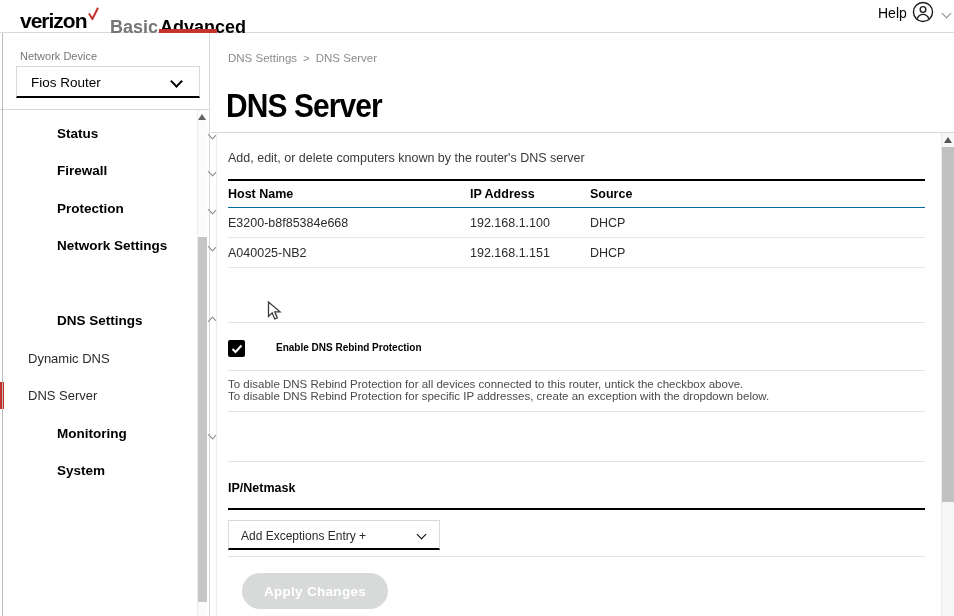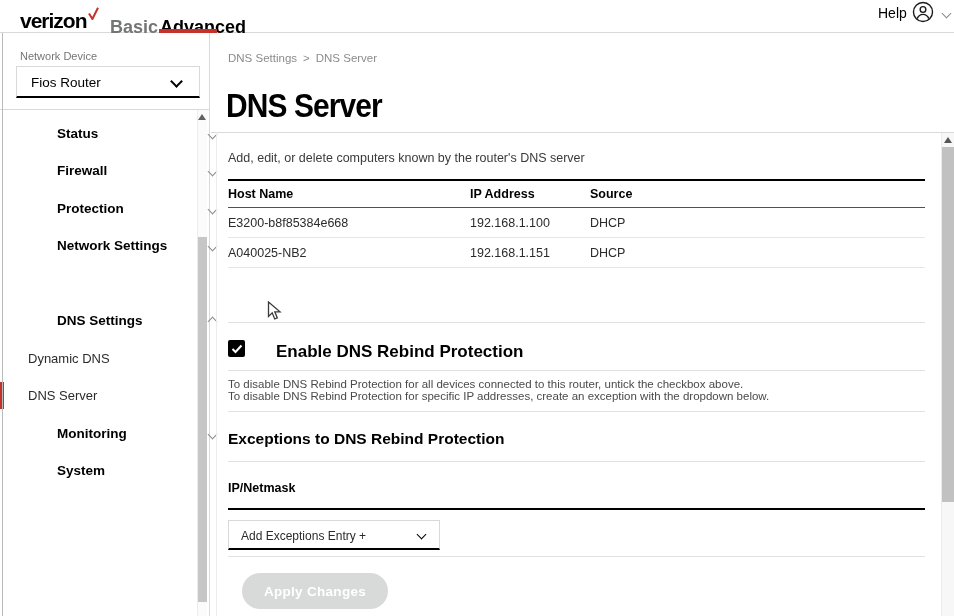--- a/index.html
+++ b/index.html
@@ -59,21 +59,21 @@
   
   .dns-table { position:absolute; left:228px; top:179px; width:697px; }
   .t-row { display:grid; grid-template-columns:242px 120px 1fr; align-items:center; }
   .t-head { height:29px; border-top:2px solid #000; border-bottom:1px solid #0369a1; font-weight:bold; font-size:12.5px; color:#000; }
   .t-body { height:30px; border-bottom:1px solid #e6e6e6; font-size:12.5px; color:#2b2b2b; }
 
   .pill-btn { position:absolute; left:228px; top:287px; height:23px; padding:0 14px; border:1.5px solid #000; border-radius:12px; background:#fff; font-size:11.5px; font-weight:bold; color:#000; display:flex; align-items:center; cursor:pointer; font-family:"Liberation Sans",sans-serif; }
   .cursor-icon { position:absolute; left:267px; top:301px; z-index:9; }
 
   .checkbox { position:absolute; left:228px; top:340px; width:17px; height:17px; background:#000; border-radius:2px; display:flex; align-items:center; justify-content:center; cursor:pointer; }
-  .checkbox-label { position:absolute; left:260px; top:342px; font-size:17px; font-weight:bold; color:#000;padding-left:16px; }
+  .checkbox-label { position:absolute; left:260px; top:342px; font-size:10px; font-weight:bold; color:#000;padding-left:16px; }
 
   .note { position:absolute; left:228px; font-size:11.5px; color:#4a4a4a; }
   .section-heading { position:absolute; left:228px; top:430px; font-size:15.5px; font-weight:bold; color:#000; }
   .field-label { position:absolute; left:228px; top:481px; font-size:12.5px; font-weight:bold; color:#000; }
   .black-line { position:absolute; background:#000; }
 
   .dropdown { position:absolute; left:228px; top:520px; width:212px; height:30px; border:1px solid #d8dada; border-bottom:2px solid #000; background:#fff; cursor:pointer; }
   .dropdown .val { position:absolute; left:12px; top:8px; font-size:12px; color:#2b2b2b; }
   .dropdown .chev { position:absolute; right:14px; top:10px; }
 
@@ -200,21 +200,20 @@
   </div>
   <div class="checkbox-label">Enable DNS Rebind Protection</div>
 
   <div class="hline" style="left:228px; top:370px; width:697px;"></div>
 
   <div class="note" style="top:390px;">To disable DNS Rebind Protection for specific IP addresses, create an exception with the dropdown below.</div>
   <div class="note" style="top:378px;">To disable DNS Rebind Protection for all devices connected to this router, untick the checkbox above.</div>
 
   <div class="hline" style="left:228px; top:411px; width:697px;"></div>
 
-  <div class="section-heading">Exceptions to DNS Rebind Protection</div>
 
   <div class="hline" style="left:228px; top:461px; width:697px;"></div>
 
   <div class="field-label">IP/Netmask</div>
   <div class="black-line" style="left:228px; top:508px; width:697px; height:2px;"></div>
 
   <div class="dropdown">
     <span class="val">Add Exceptions Entry +</span>
     <span class="chev black"></span>
   </div>

